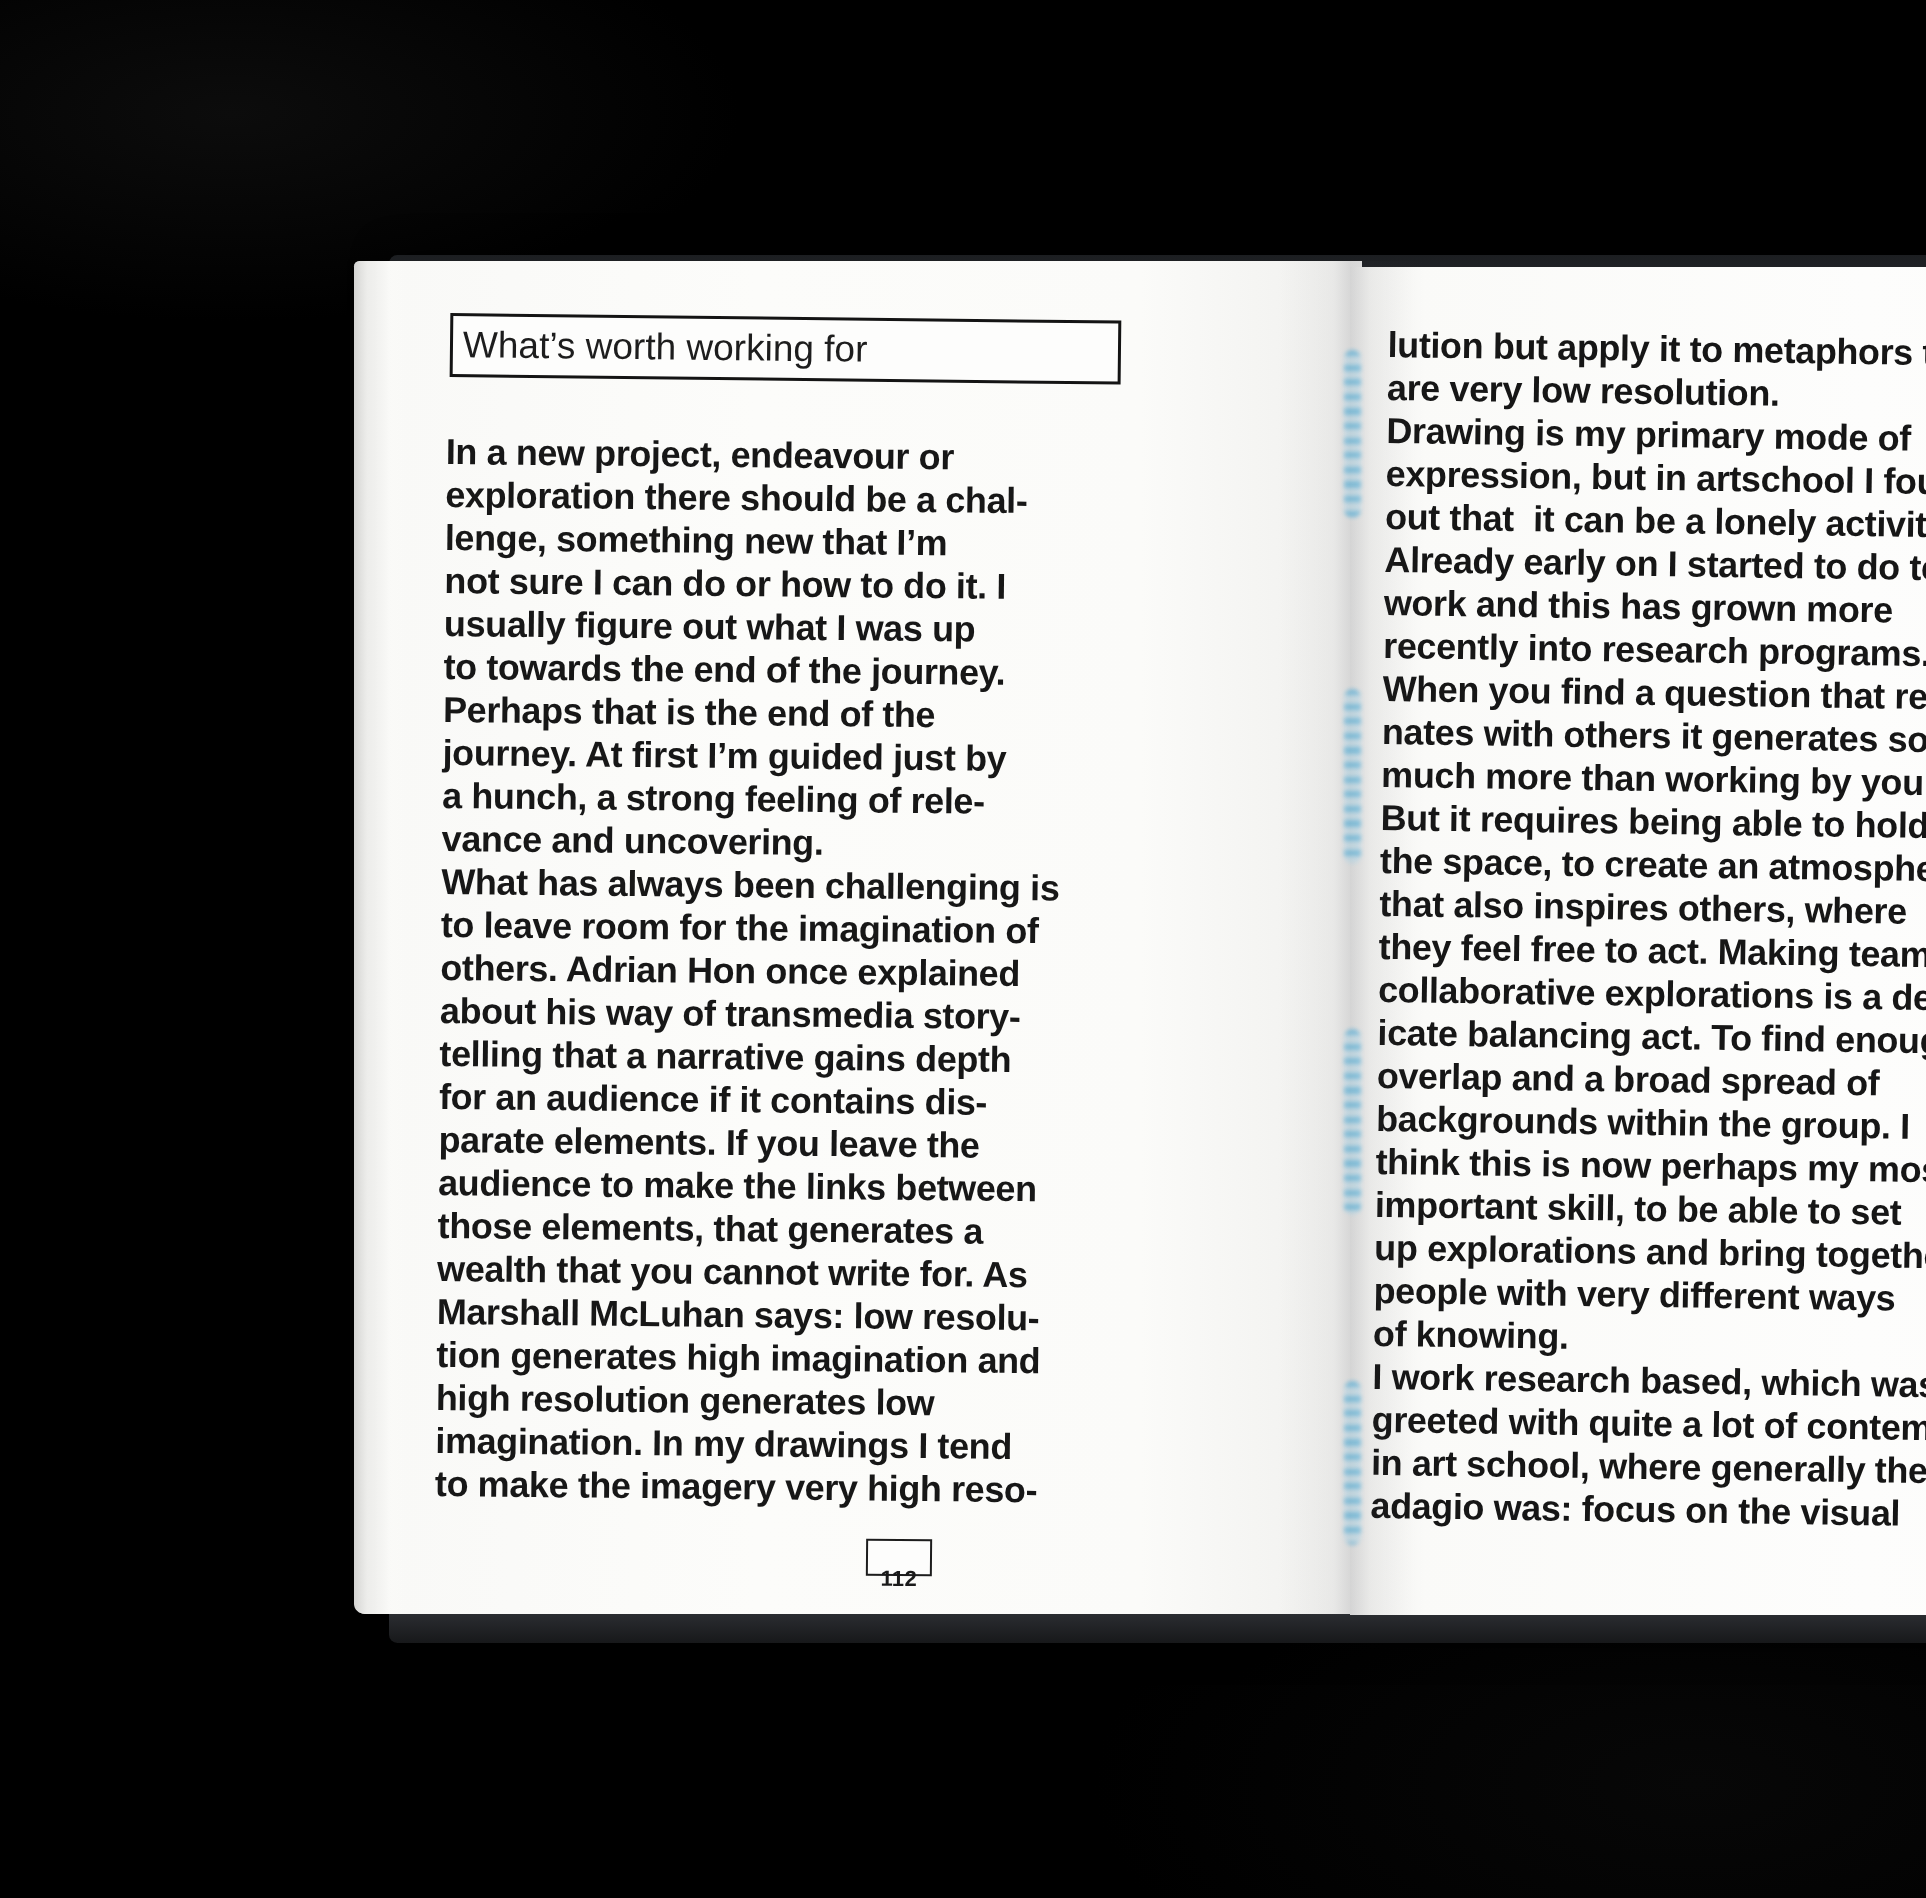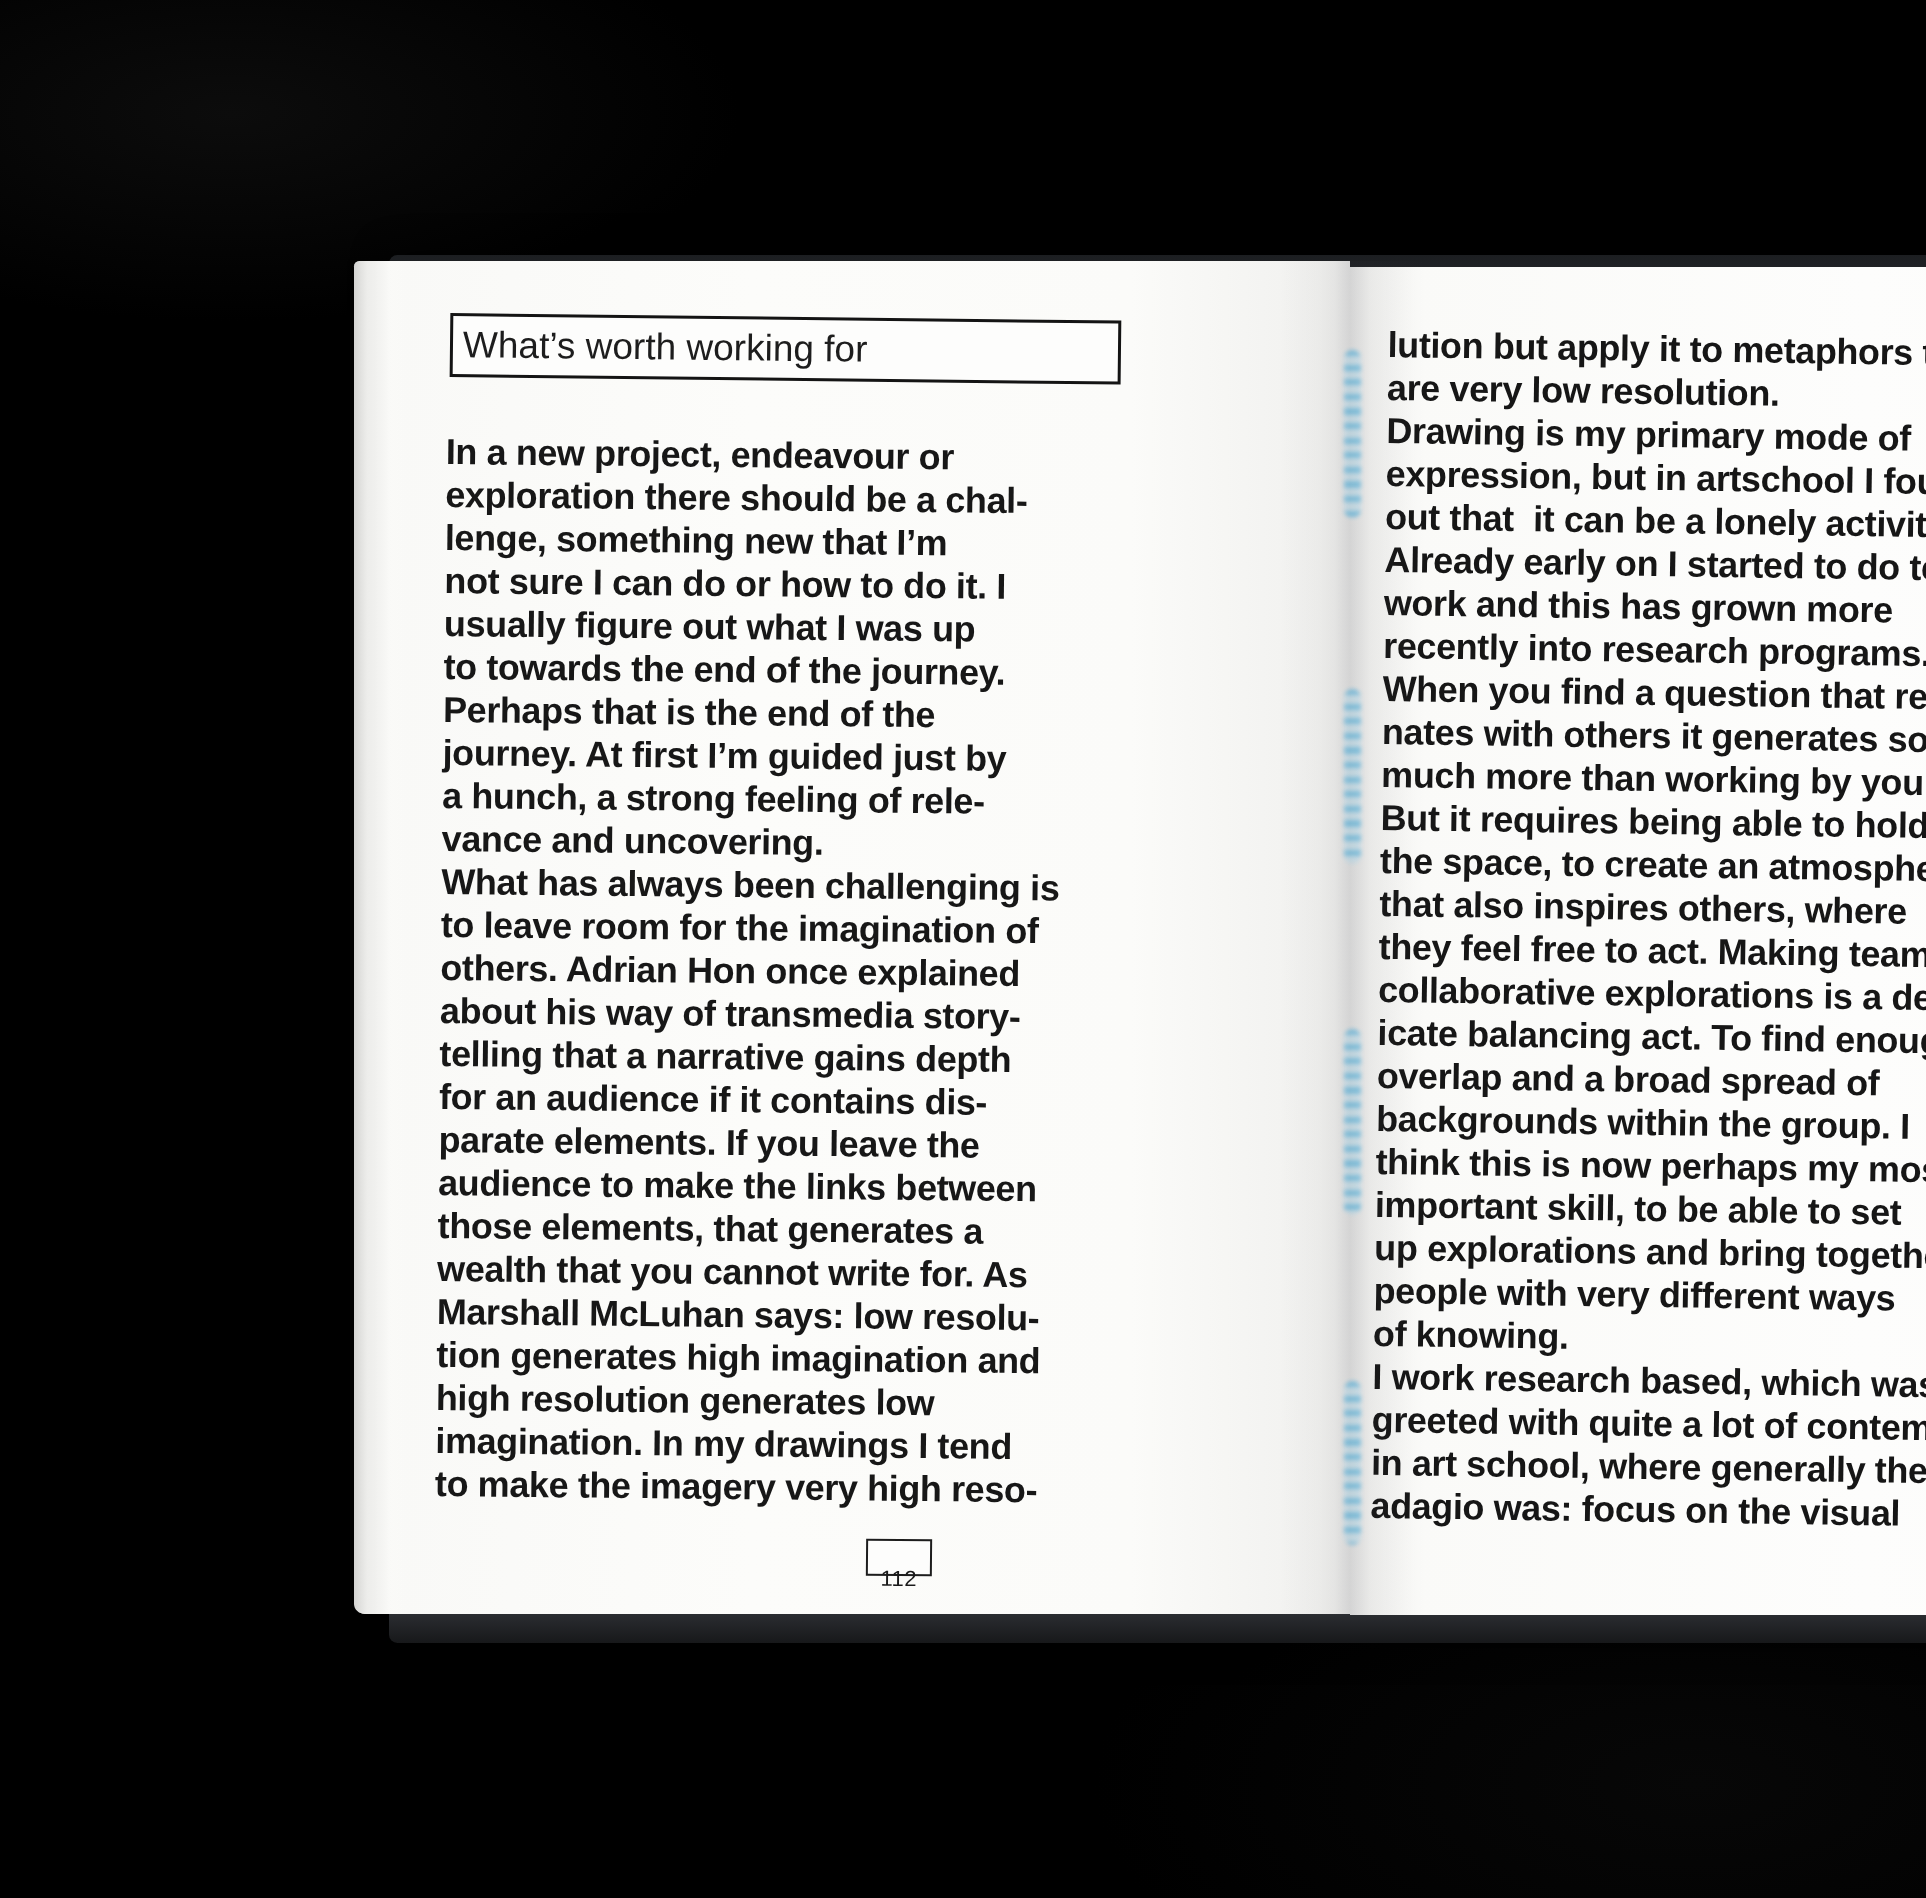--- a/index.html
+++ b/index.html
@@ -33,20 +33,21 @@
   .page {
     position: absolute;
   }
   .page-left {
     left: 354px;
     top: 261px;
     width: 996px;
     height: 1353px;
     border-radius: 5.4px 0 0 10.8px;
     background: linear-gradient(90deg, #dededc 0px, #efefed 14px, #f9f9f7 37px, #fcfcfa 40%, #fbfbf9 78%, #f1f1ef 97%, #e8e8e7 100%);
+    padding-left: 12px;
   }
   .fore-edge {
     position: absolute;
     left: 0; top: 0; bottom: 0;
     width: 58px;
     border-radius: inherit;
     background: linear-gradient(90deg, rgba(205,205,203,0.55) 0px, rgba(236,236,234,0.65) 13px, rgba(252,252,250,0.25) 35px, rgba(255,255,255,0) 58px);
   }
   .page-right {
     left: 1350px;
@@ -123,21 +124,21 @@
     height: 33px;
     border: 2.3px solid #1d1d1d;
     background: #fdfdfc;
     display: flex;
     align-items: center;
     justify-content: center;
     transform: rotate(0.5deg);
   }
   .pagenum {
     font-size: 22px;
-    font-weight: 400;
+    font-weight: 700;
     color: #1a1a1a;
     letter-spacing: 0.4px;
     margin-top: 42px;
   }
   .blue-mark {
     position: absolute;
     left: -6.2px;
     width: 17px;
     border-radius: 8.5px;
     background: repeating-linear-gradient(180deg,

